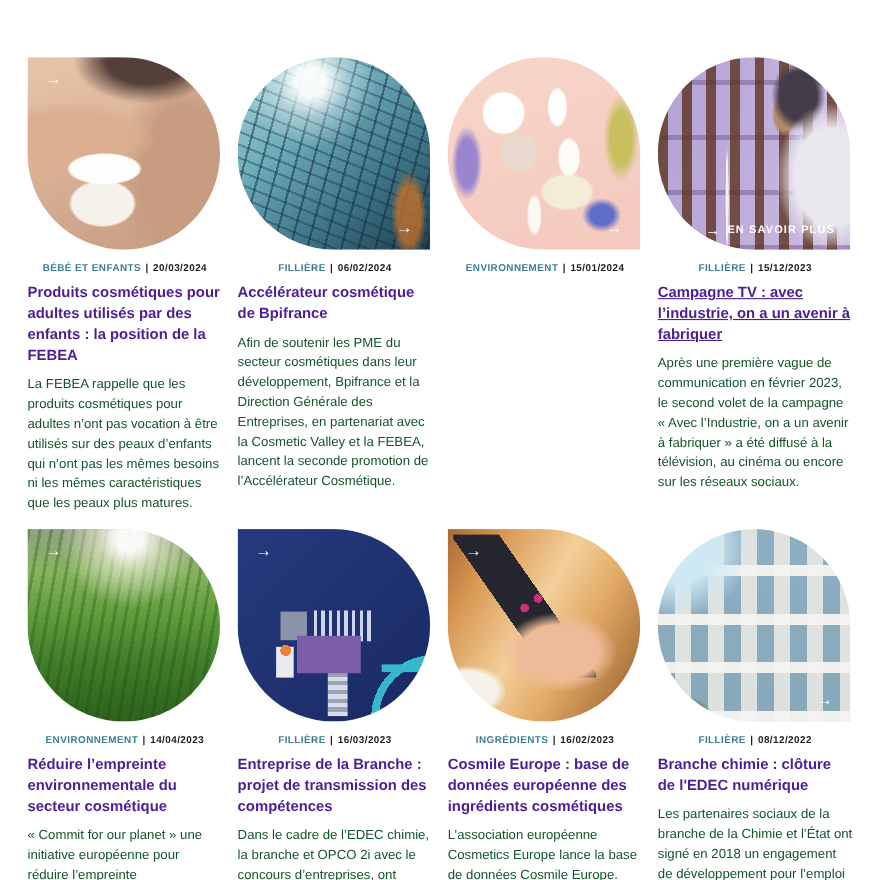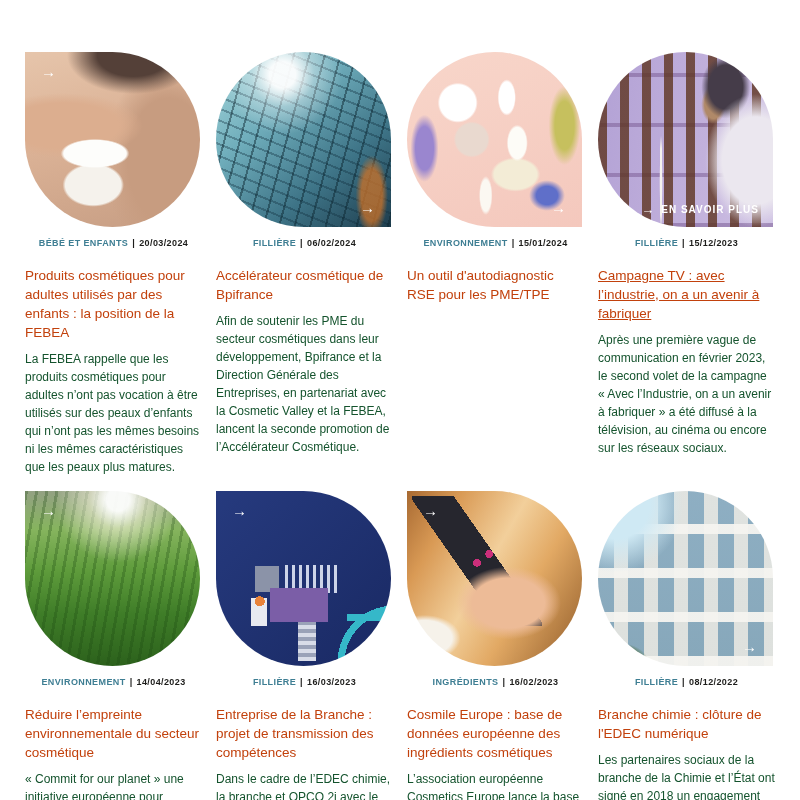--- a/index.html
+++ b/index.html
@@ -14,21 +14,21 @@
   .arrow{position:absolute;color:#ffffff;font-size:15px;line-height:1;}
   .arrow-tl{top:12px;left:16px;}
   .arrow-br{bottom:12px;right:16px;}
   .cta{position:absolute;bottom:10px;right:14px;display:flex;align-items:center;gap:6px;
        color:#ffffff;font-size:10px;font-weight:600;letter-spacing:1px;white-space:nowrap;}
   .cta-arrow{font-size:13px;}
   .meta{margin:11px 0 0 0;font-size:9px;font-weight:700;letter-spacing:.4px;
         text-transform:uppercase;color:#1d1d1b;text-align:center;}
   .cat{color:#3e7e93;cursor:pointer;}
   .sep{margin:0 4px;color:#1d1d1b;}
-  .title{margin:18px 0 0 0;font-size:13.5px;font-weight:400;color:#c2410c;line-height:19px;cursor:pointer;}
+  .title{margin:8px 0 0 0;font-size:13.5px;font-weight:700;color:#4c1d95;line-height:19px;cursor:pointer;}
   .title.underlined{text-decoration:underline;}
   .body{margin:8px 0 0 0;font-size:12px;color:#14532d;line-height:18px;}
 
   
   .img1{background-image:
     radial-gradient(ellipse 52px 22px at 40% 58%,#fdfdfb 0 60%,rgba(255,255,255,0) 66%),
     radial-gradient(ellipse 48px 34px at 39% 76%,#f5f2ec 0 58%,rgba(255,255,255,0) 64%),
     radial-gradient(ellipse 95px 55px at 62% 2%,#544038 0 38%,rgba(84,64,56,0) 70%),
     radial-gradient(ellipse 110px 45px at 22% 42%,#dcae8f 0 50%,rgba(220,174,143,0) 72%),
     radial-gradient(ellipse 85px 130px at 82% 62%,#c79c80 0 48%,rgba(199,156,128,0) 75%),
@@ -113,21 +113,20 @@
       <p class="meta"><span class="cat">FILLIÈRE</span><span class="sep">|</span><span>06/02/2024</span></p>
       <h3 class="title">Accélérateur cosmétique de Bpifrance</h3>
       <p class="body">Afin de soutenir les PME du secteur cosmétiques dans leur développement, Bpifrance et la Direction Générale des Entreprises, en partenariat avec la Cosmetic Valley et la FEBEA, lancent la seconde promotion de l’Accélérateur Cosmétique.</p>
     </article>
 
     <article class="card">
       <div class="card-image img3 corner-br">
         <span class="arrow arrow-br">→</span>
       </div>
       <p class="meta"><span class="cat">ENVIRONNEMENT</span><span class="sep">|</span><span>15/01/2024</span></p>
-      <h3 class="title">Un outil d'autodiagnostic RSE pour les PME/TPE</h3>
     </article>
 
     <article class="card">
       <div class="card-image img4 corner-br">
         <span class="cta">
           <span class="cta-arrow">→</span>
           <span>EN SAVOIR PLUS</span>
         </span>
       </div>
       <p class="meta"><span class="cat">FILLIÈRE</span><span class="sep">|</span><span>15/12/2023</span></p>

